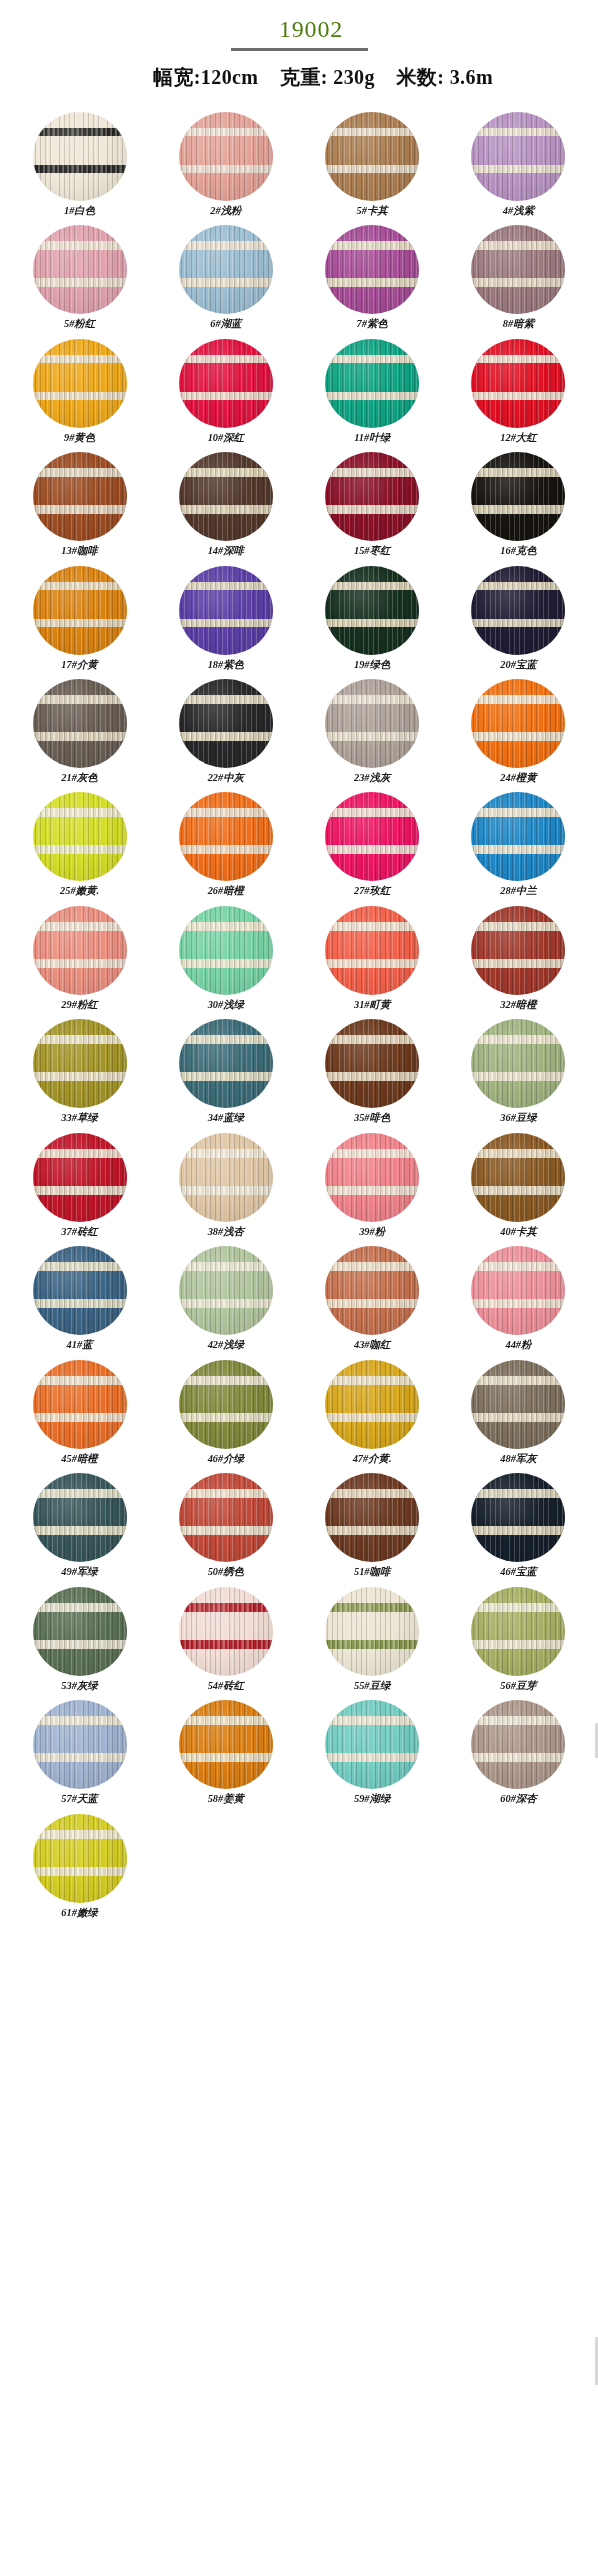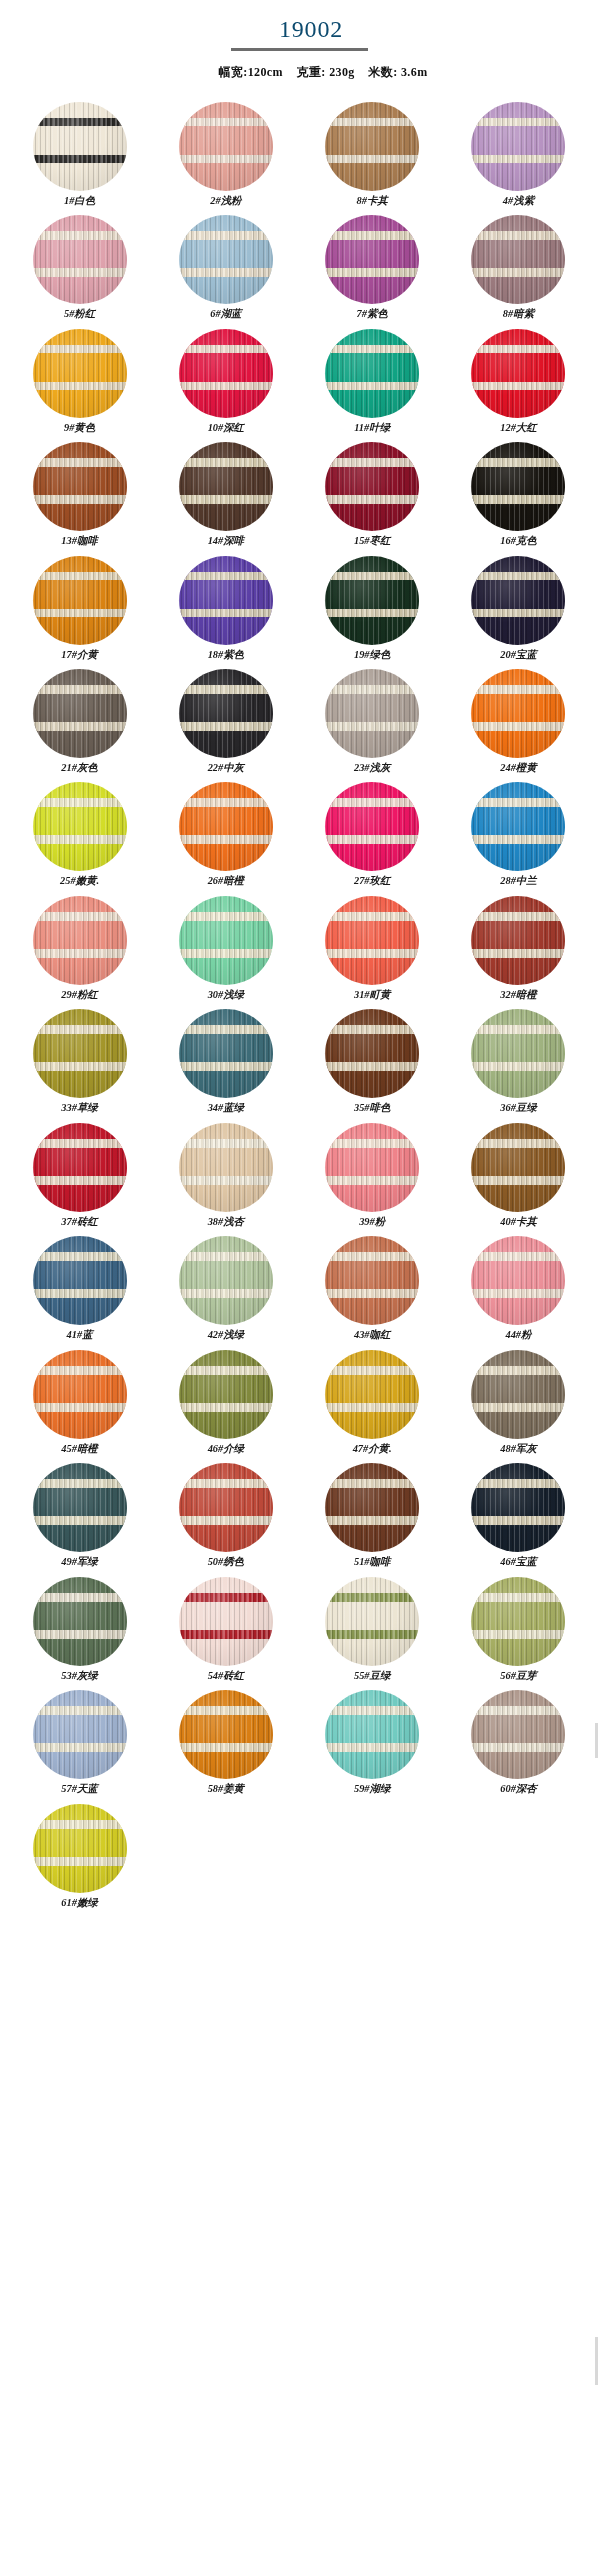--- a/index.html
+++ b/index.html
@@ -9,34 +9,34 @@
     font-family: "Liberation Serif", "DejaVu Serif", serif;
   }
   body { width: 598px; min-height: 2576px; position: relative; overflow-x: hidden; }
 
   .page { width: 598px; padding: 0; }
 
   
   .header { padding-top: 14.4px; text-align: center; }
   .product-code {
     font-size: 24px;
-    color: #0c4a6e;
+    color: #4d7c0f;
     letter-spacing: 0.8px;
     line-height: 1.25;
     font-family: "Liberation Serif", "DejaVu Serif", serif;
     padding-left: 24px;
   }
   .title-rule {
     width: 137px;
     height: 2.4px;
     background: #6d6d6d;
     margin: 4px auto 0 auto;
   }
   .spec-line {
-    font-size: 12px;
+    font-size: 20px;
     color: #111111;
     font-weight: bold;
     letter-spacing: 0.4px;
     font-family: "Liberation Serif", "DejaVu Serif", serif;
     white-space: pre;
     margin-left: 48px;
   }
   .spec-line-1 { margin-top: 12.8px; }
   .spec-line-2 { margin-top: 11px; }
 
@@ -150,21 +150,21 @@
         </div>
         <div class="swatch-label">2#浅粉</div>
       </div>
       <div class="swatch-cell">
         <div class="swatch-oval" style="background: rgb(171, 126, 82);">
           <div class="stripe" style="top: 16px; height: 8.8px; background-color: rgb(232, 220, 200);"></div>
           <div class="stripe" style="top: 53px; height: 8.8px; background-color: rgb(232, 220, 200);"></div>
           <div class="ribs"></div>
           <div class="shade"></div>
         </div>
-        <div class="swatch-label">8#卡其</div>
+        <div class="swatch-label">5#卡其</div>
       </div>
       <div class="swatch-cell">
         <div class="swatch-oval" style="background: rgb(183, 147, 194);">
           <div class="stripe" style="top: 16px; height: 8.8px; background-color: rgb(236, 226, 206);"></div>
           <div class="stripe" style="top: 53px; height: 8.8px; background-color: rgb(236, 226, 206);"></div>
           <div class="ribs"></div>
           <div class="shade"></div>
         </div>
         <div class="swatch-label">4#浅紫</div>
       </div>

